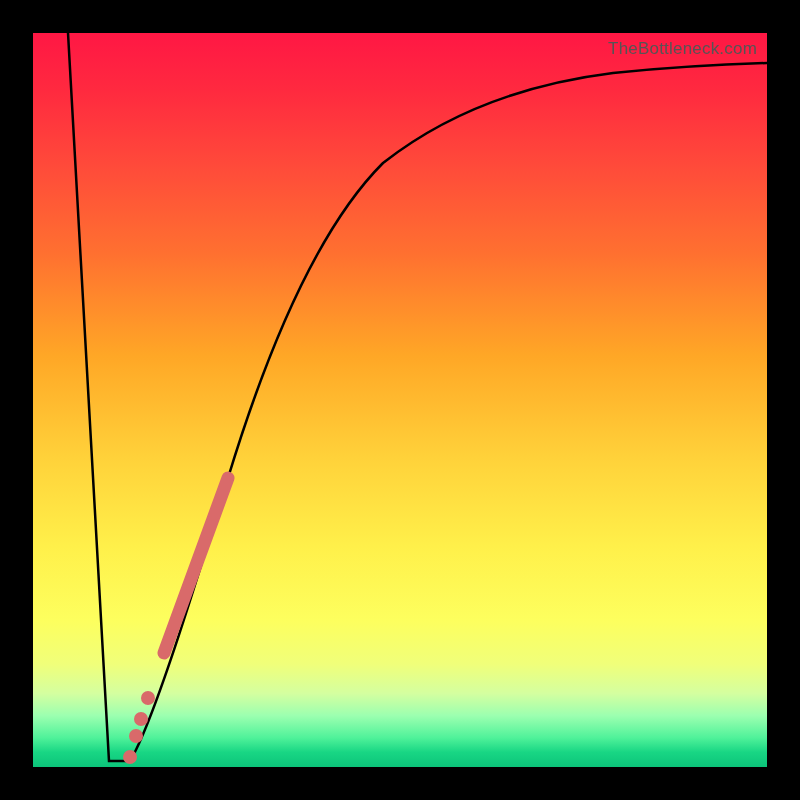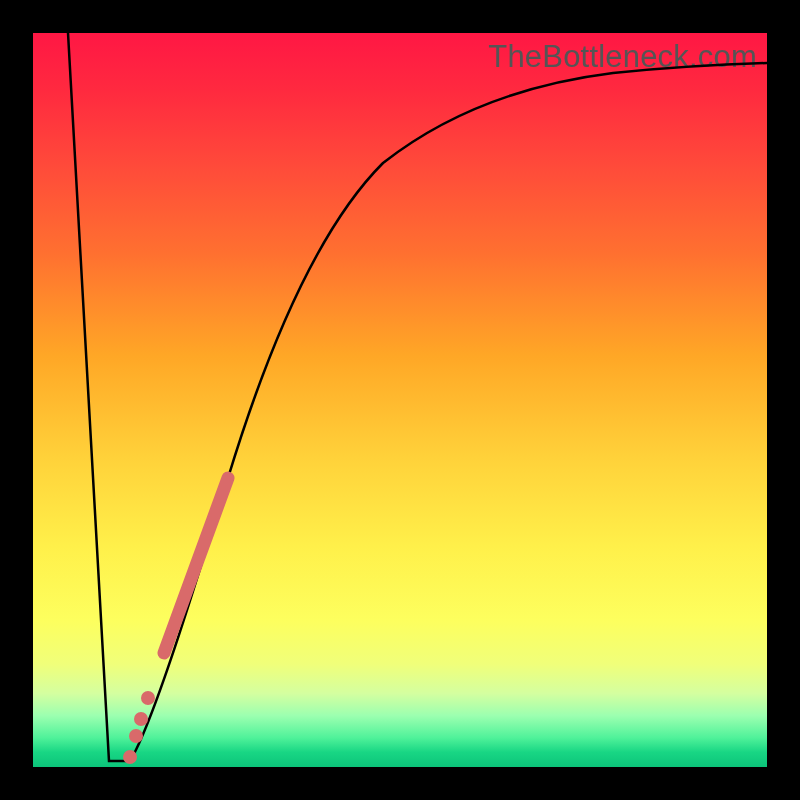--- a/index.html
+++ b/index.html
@@ -39,21 +39,21 @@
       #50f29a 96%,
       #18d684 98%,
       #0cc47a 100%
     );
   }
   .watermark {
     position: absolute;
     top: 6px;
     right: 10px;
     color: #555;
-    font-size: 31px;
+    font-size: 17px;
     font-weight: 400;
     letter-spacing: 0.2px;
     user-select: none;
   }
   svg.curve {
     position: absolute;
     left: 0;
     top: 0;
     width: 734px;
     height: 734px;

